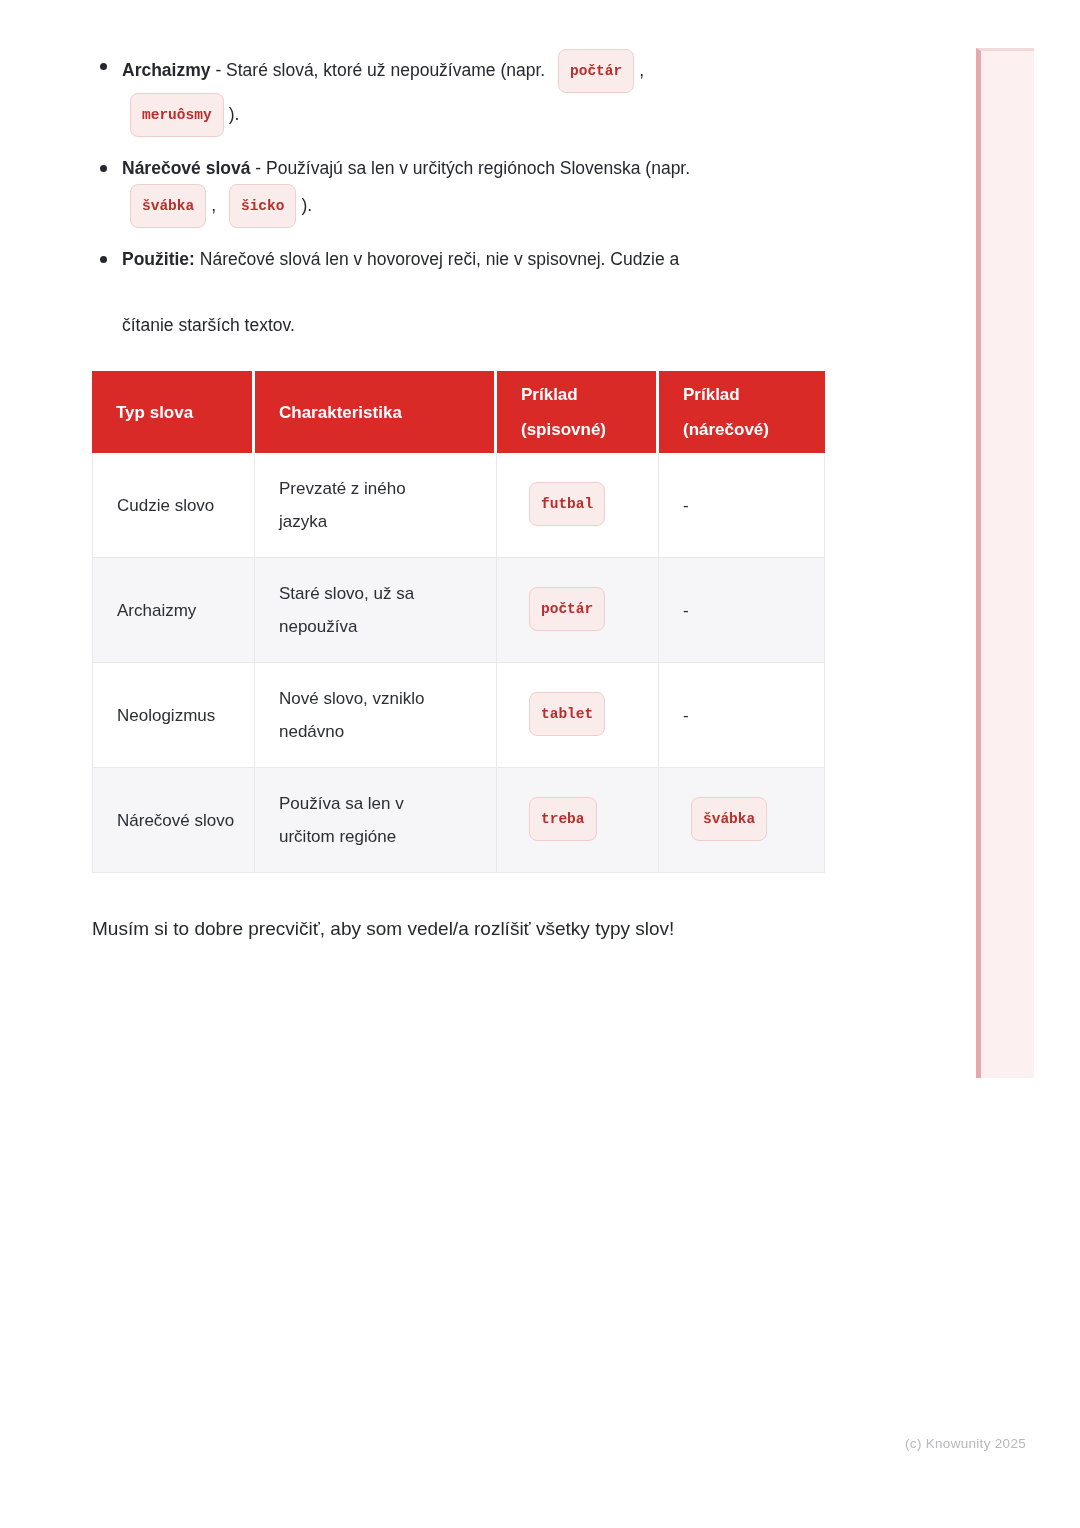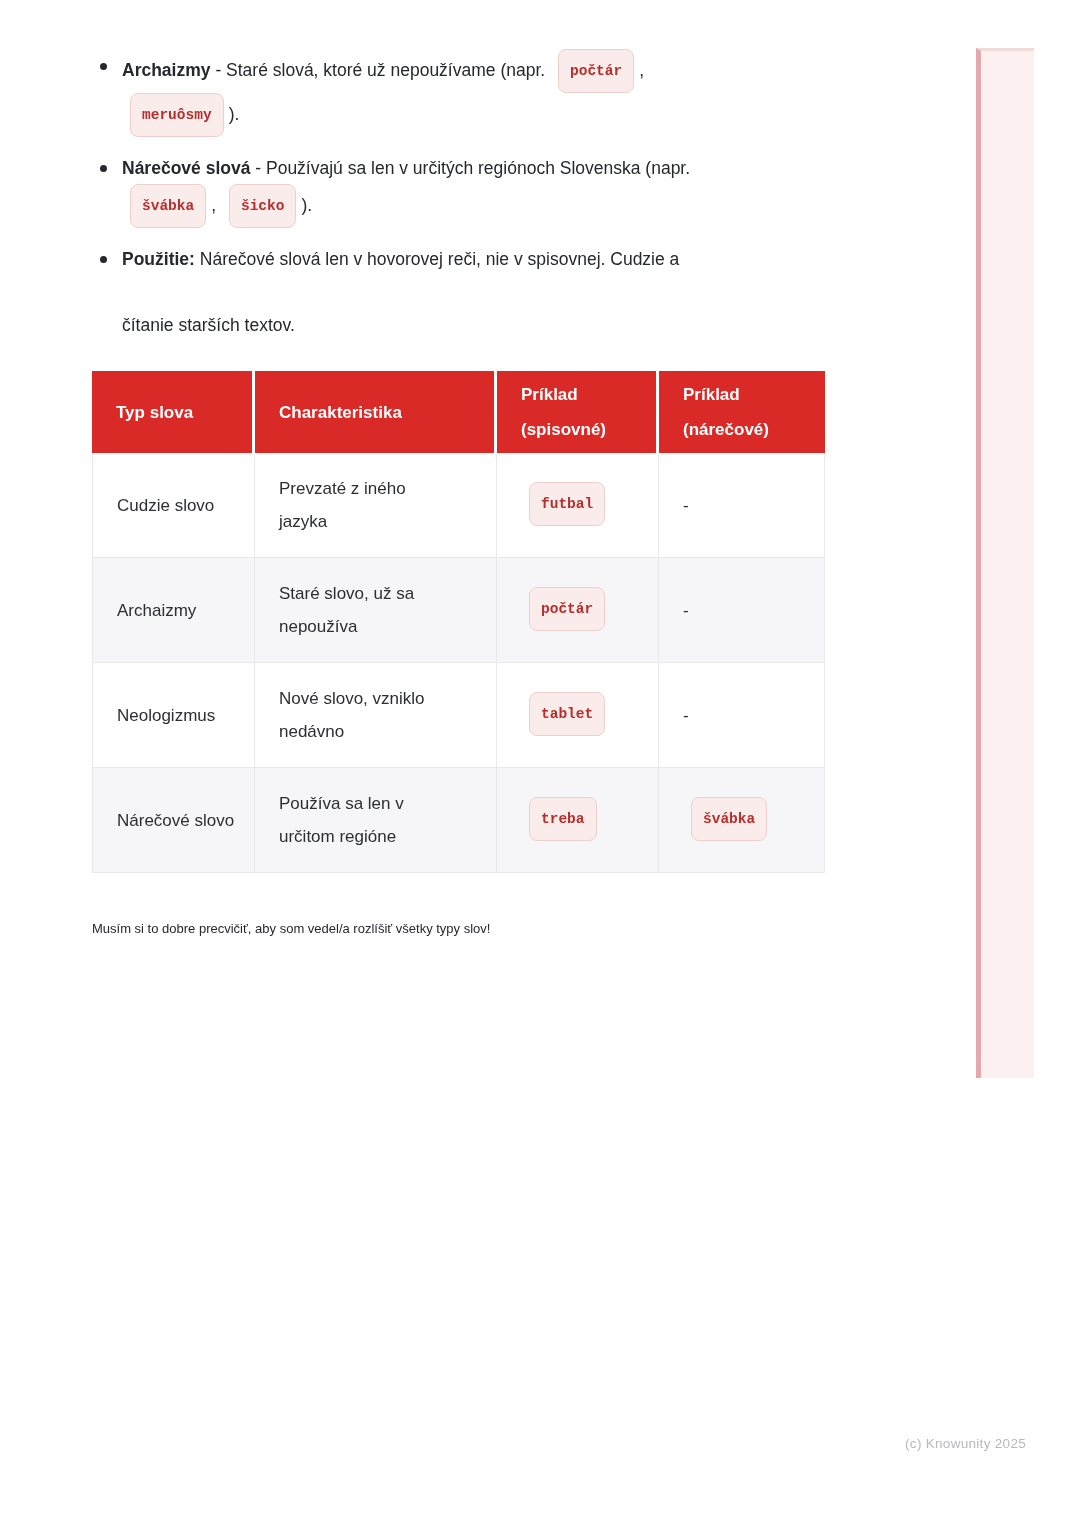--- a/index.html
+++ b/index.html
@@ -114,21 +114,21 @@
   }
   table.word-table tbody td.char-cell{padding-right:44px;}
   table.word-table tbody td:first-child{
     border-left:1px solid var(--table-border);
   }
   table.word-table tbody tr.alt td{
     background:var(--row-alt-bg);
   }
   .closing{
     margin:45px 0 0 0;
-    font-size:13px;
+    font-size:19px;
     line-height:21px;
     color:var(--body-text);
   }
   .footer{
     position:absolute;
     top:1436px;
     right:54px;
     font-size:13.5px;
     letter-spacing:0.3px;
     color:var(--footer-text);

